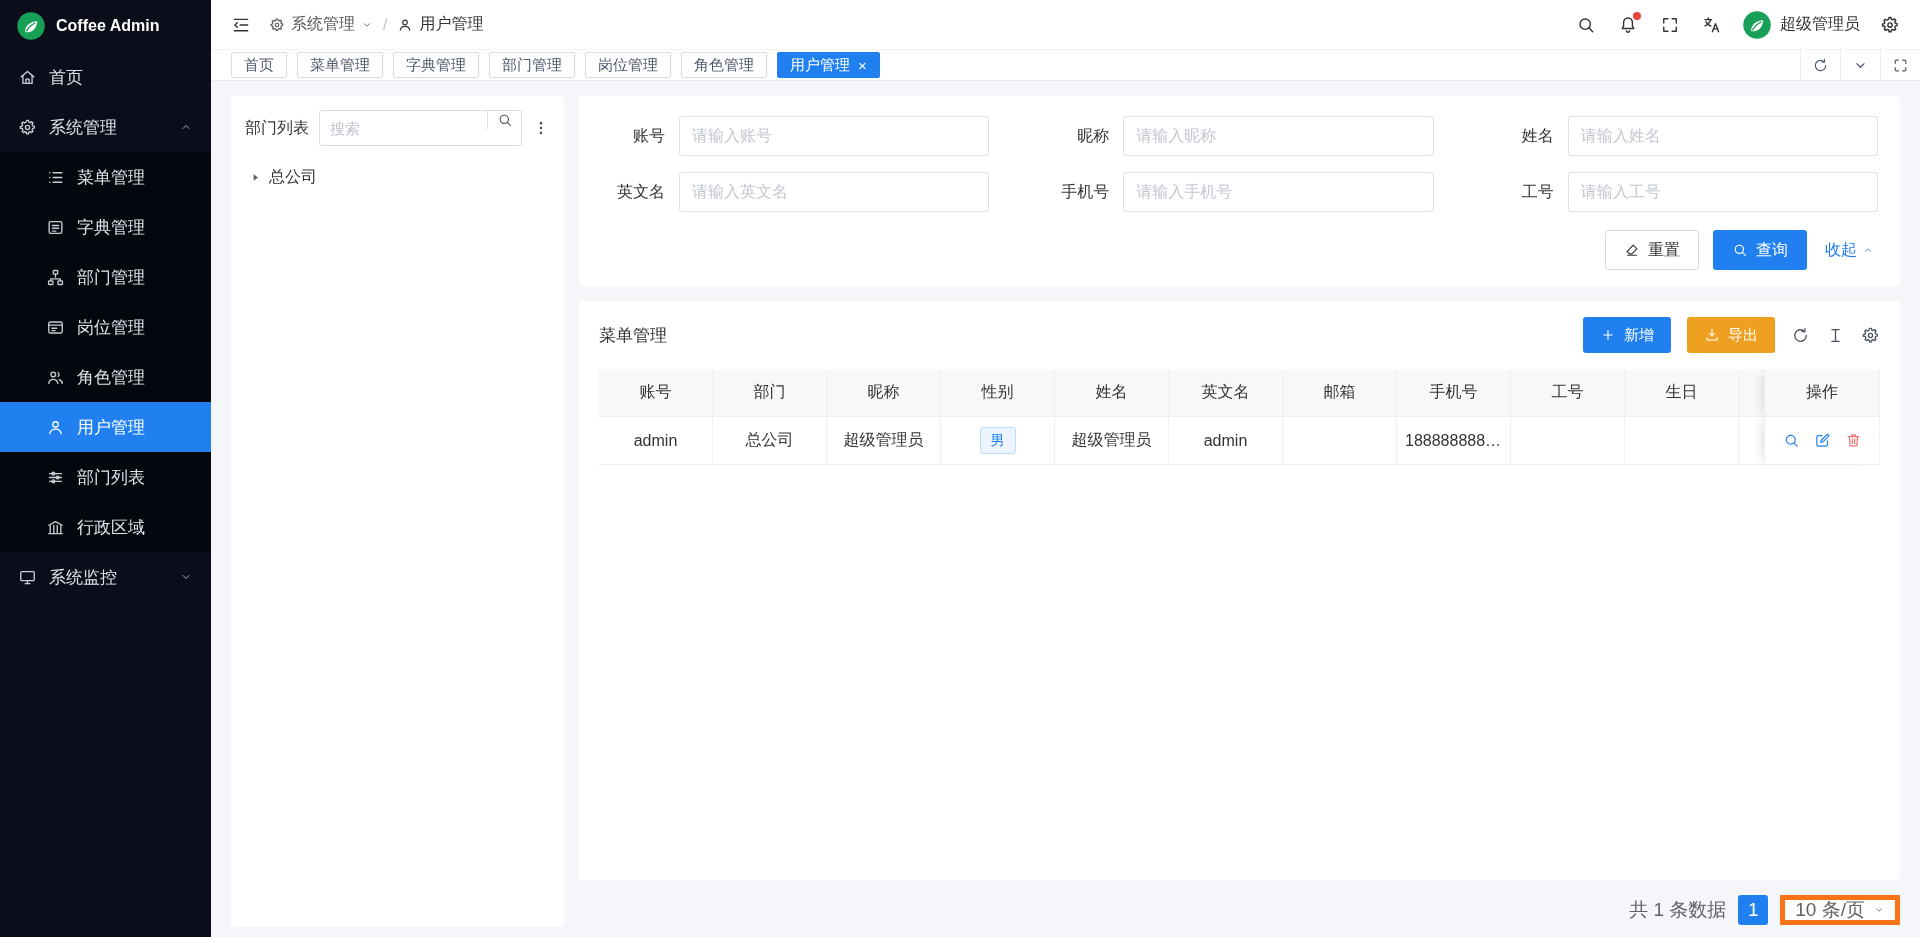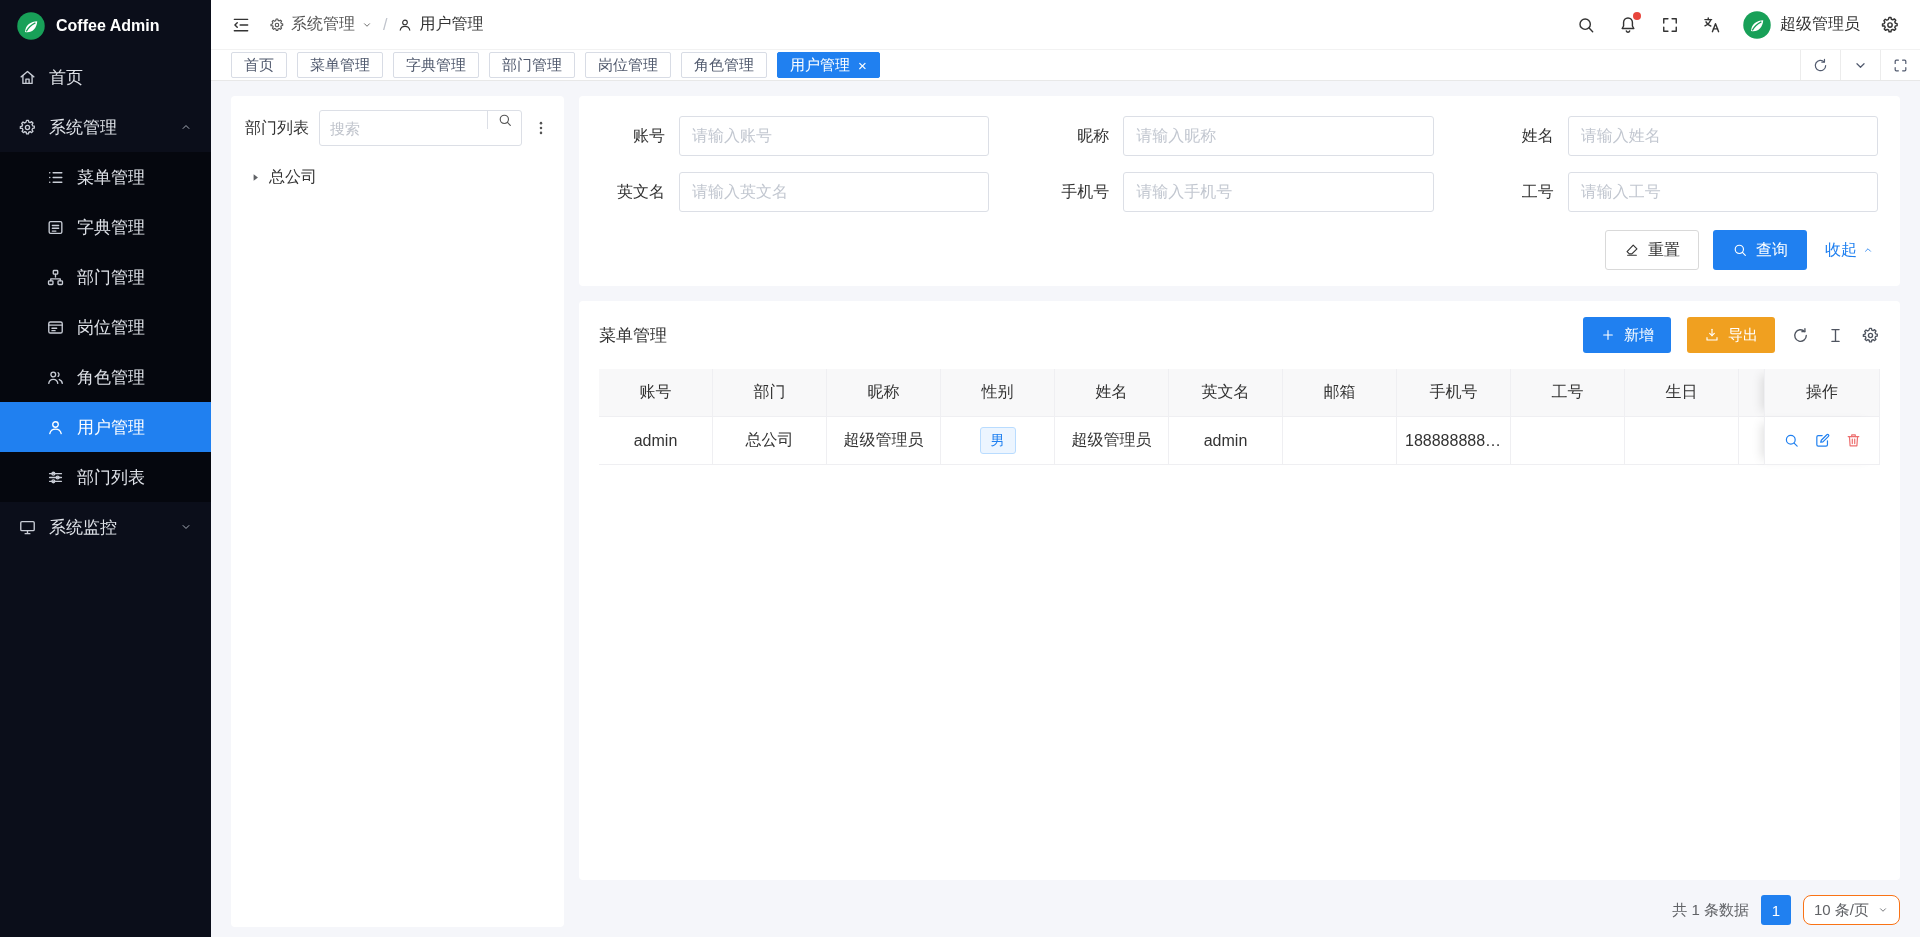--- a/index.html
+++ b/index.html
@@ -110,23 +110,23 @@
   th.action{background:#f8f8f9}
   td.action{background:#fff}
   .tag{display:inline-block;padding:3px 10px;font-size:14px;line-height:1.3;color:var(--primary,#2080f0);background:#ecf5ff;border:1px solid #b9dcff;border-radius:3px}
   .row-actions{display:flex;align-items:center;justify-content:center;gap:14px}
   .row-actions [data-icon]{width:17px;height:17px;cursor:pointer}
   .act-view{color:var(--primary,#2080f0)}
   .act-edit{color:var(--primary,#2080f0)}
   .act-delete{color:var(--danger,#ed6f6f)}
 
   
-  .pagination{display:flex;justify-content:flex-end;align-items:center;gap:12px;font-size:15px;color:#606266;flex:none;padding-bottom:2px}
+  .pagination{display:flex;justify-content:flex-end;align-items:center;gap:12px;font-size:19px;color:#606266;flex:none;padding-bottom:2px}
   .pg-page{width:30px;height:30px;display:flex;align-items:center;justify-content:center;background:var(--primary,#2080f0);color:#fff;border-radius:3px;cursor:pointer}
-  .pg-size{height:30px;display:flex;align-items:center;gap:8px;border:1px solid #f97316;border-radius:8px;padding:0 10px;cursor:pointer;background:#fff;color:#606266}
+  .pg-size{height:30px;display:flex;align-items:center;gap:8px;border:5px solid #f97316;border-radius:1px;padding:0 10px;cursor:pointer;background:#fff;color:#606266}
 </style>
 </head>
 <body>
 
 <aside class="sidebar">
   <div class="logo">
     <span class="logo-icon" data-icon="coffee-logo">
         <svg viewBox="0 0 24 24">
           <circle cx="12" cy="12" r="11" fill="#18a058"></circle>
           <path d="M7.2 16.8c5.6 1 9.2-2.5 9.8-8.6-5.2.3-9.4 2.9-9.8 8.6z" fill="#fff"></path>
@@ -225,20 +225,30 @@
         <div class="menu-item sub">
           <span data-icon="param">
             <svg viewBox="0 0 24 24" fill="none" stroke="currentColor" stroke-width="1.7" stroke-linecap="round" stroke-linejoin="round">
               <path d="M4.5 7.2h15M4.5 12h15M4.5 16.8h15"></path>
               <circle cx="9.3" cy="7.2" r="1.8"></circle>
               <circle cx="14.7" cy="12" r="1.8"></circle>
               <circle cx="9.3" cy="16.8" r="1.8"></circle>
             </svg>
           </span>
           <span class="menu-label">部门列表</span>
+        </div>
+        <div class="menu-item sub">
+          <span data-icon="region">
+            <svg viewBox="0 0 24 24" fill="none" stroke="currentColor" stroke-width="1.7" stroke-linecap="round" stroke-linejoin="round">
+              <path d="M3.5 9.2L12 4.5l8.5 4.7"></path>
+              <path d="M5.3 9.5v8.7M9.8 9.5v8.7M14.2 9.5v8.7M18.7 9.5v8.7"></path>
+              <path d="M3.5 19.8h17"></path>
+            </svg>
+          </span>
+          <span class="menu-label">行政区域</span>
         </div>
       </div>
       <div class="menu-item">
         <span data-icon="monitor">
           <svg viewBox="0 0 24 24" fill="none" stroke="currentColor" stroke-width="1.7" stroke-linecap="round" stroke-linejoin="round">
             <rect x="3.5" y="4.5" width="17" height="11.5" rx="1.5"></rect>
             <path d="M9 19.8h6M12 16v3.8"></path>
           </svg>
         </span>
         <span class="menu-label">系统监控</span>

